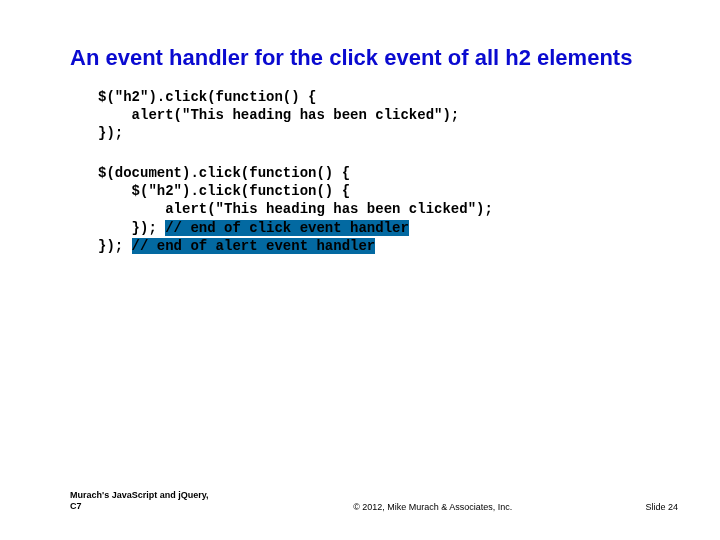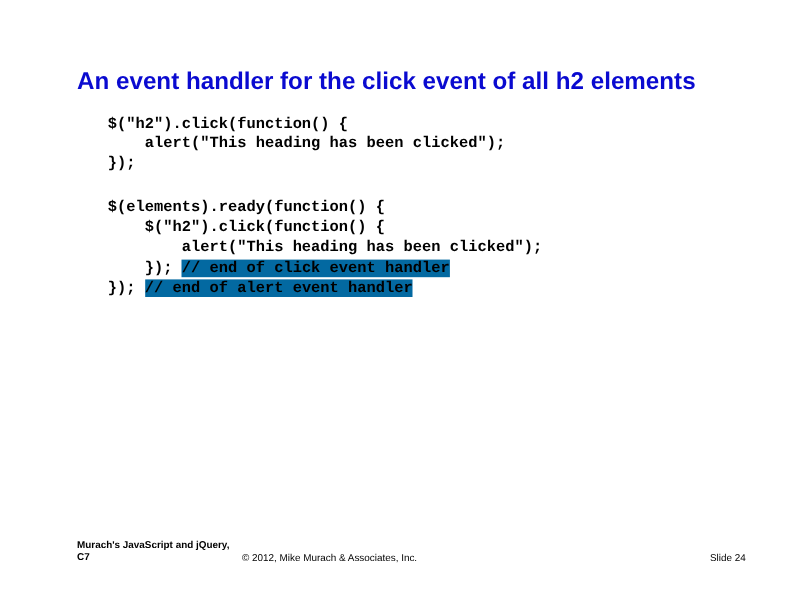--- a/index.html
+++ b/index.html
@@ -5,21 +5,21 @@
   * { margin: 0; padding: 0; box-sizing: border-box; }
   body {
     width: 720px;
     height: 540px;
     background: #ffffff;
     font-family: Arial, Helvetica, sans-serif;
     position: relative;
     overflow: hidden;
   }
   .slide {
-    padding: 60px 70px 0 70px;
+    padding: 44px 70px 0 70px;
   }
   .heading1 {
     color: #0a0ad0;
     font-weight: bold;
     font-size: 22px;
     line-height: 1.25;
     margin-bottom: 16px;
   }
   .codeblock {
     font-family: "Courier New", Courier, monospace;
@@ -50,40 +50,40 @@
     display: flex;
     justify-content: space-between;
     align-items: flex-end;
   }
   .footer-left {
     max-width: 150px;
     line-height: 1.2;
     font-weight: bold;
   }
   .footer-center {
-    text-align: left;
+    text-align: center;
     flex: 1;
   }
   .footer-right {
     text-align: right;
   }
 </style>
 </head>
 <body>
 
 <div class="slide">
 
   <div class="heading1">An event handler for the click event of all h2 elements</div>
 
   <div class="codeblock"><span>$("h2").click(function() {</span>
 <span>    alert("This heading has been clicked");</span>
 <span>});</span></div>
 
 
-  <div class="codeblock"><span>$(elements).ready(function() {</span>
+  <div class="codeblock"><span>$(document).click(function() {</span>
 <span>    $("h2").click(function() {</span>
 <span>        alert("This heading has been clicked");</span>
 <span>    }); </span><span class="hl">// end of click event handler</span>
 <span>}); </span><span class="hl">// end of alert event handler</span></div>
 
 </div>
 
 <div class="footer">
   <div class="footer-left">Murach's JavaScript and jQuery, C7</div>
   <div class="footer-center">© 2012, Mike Murach &amp; Associates, Inc.</div>

